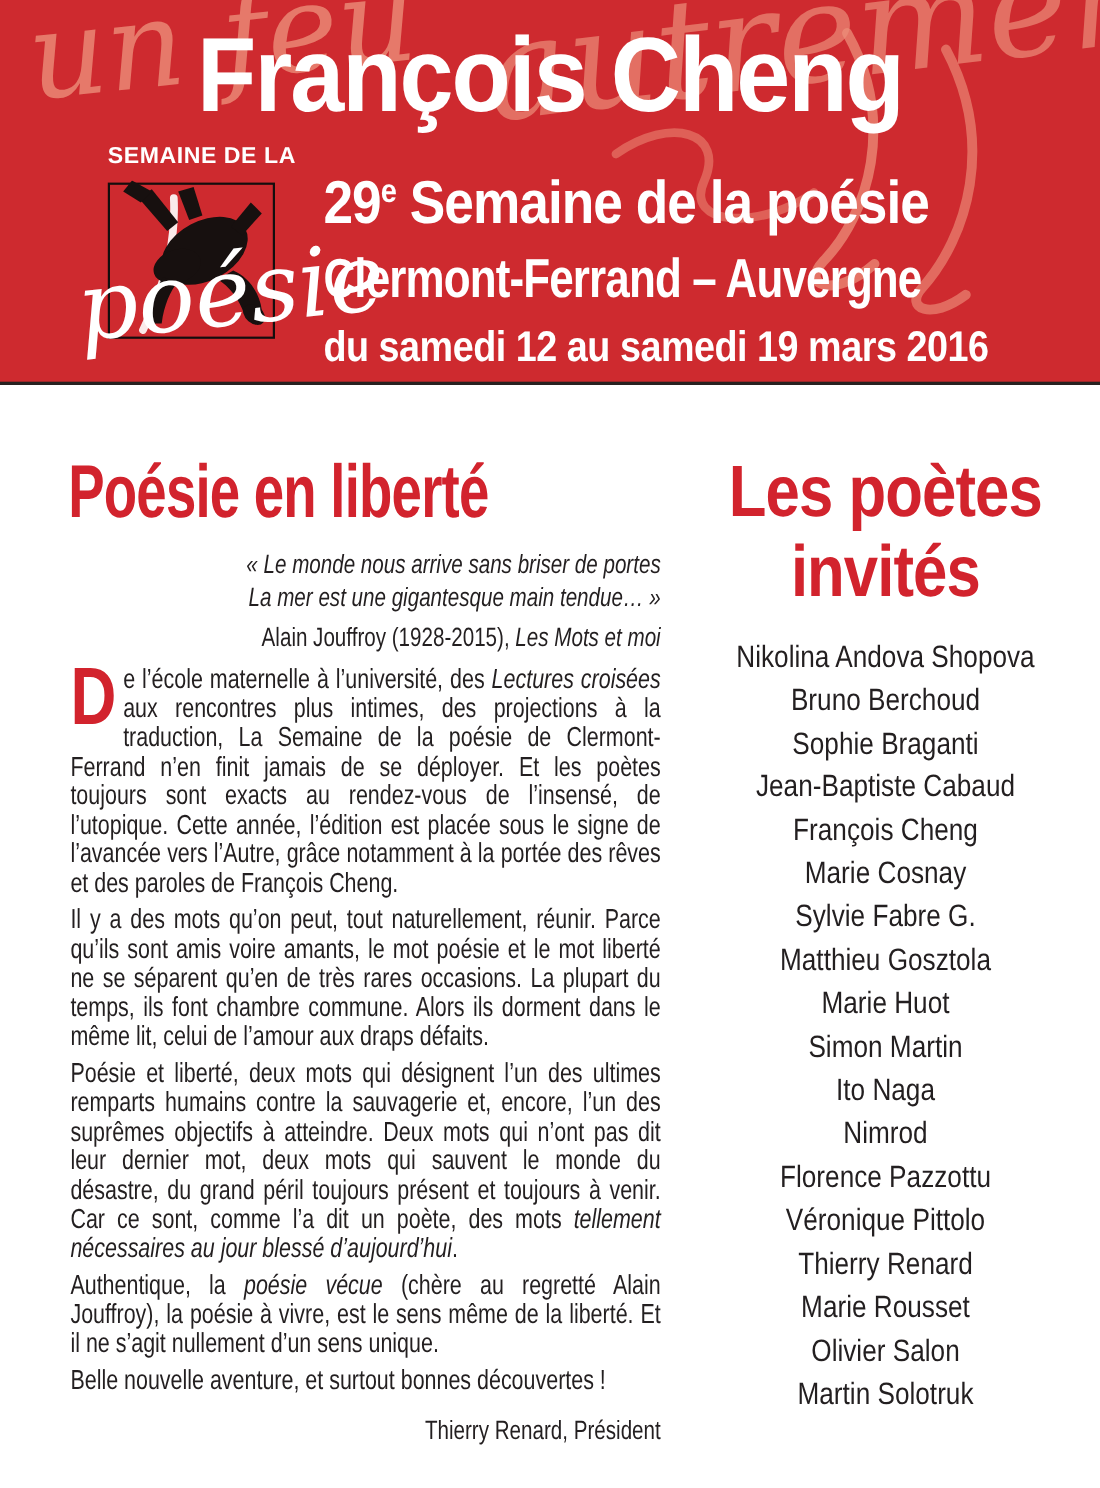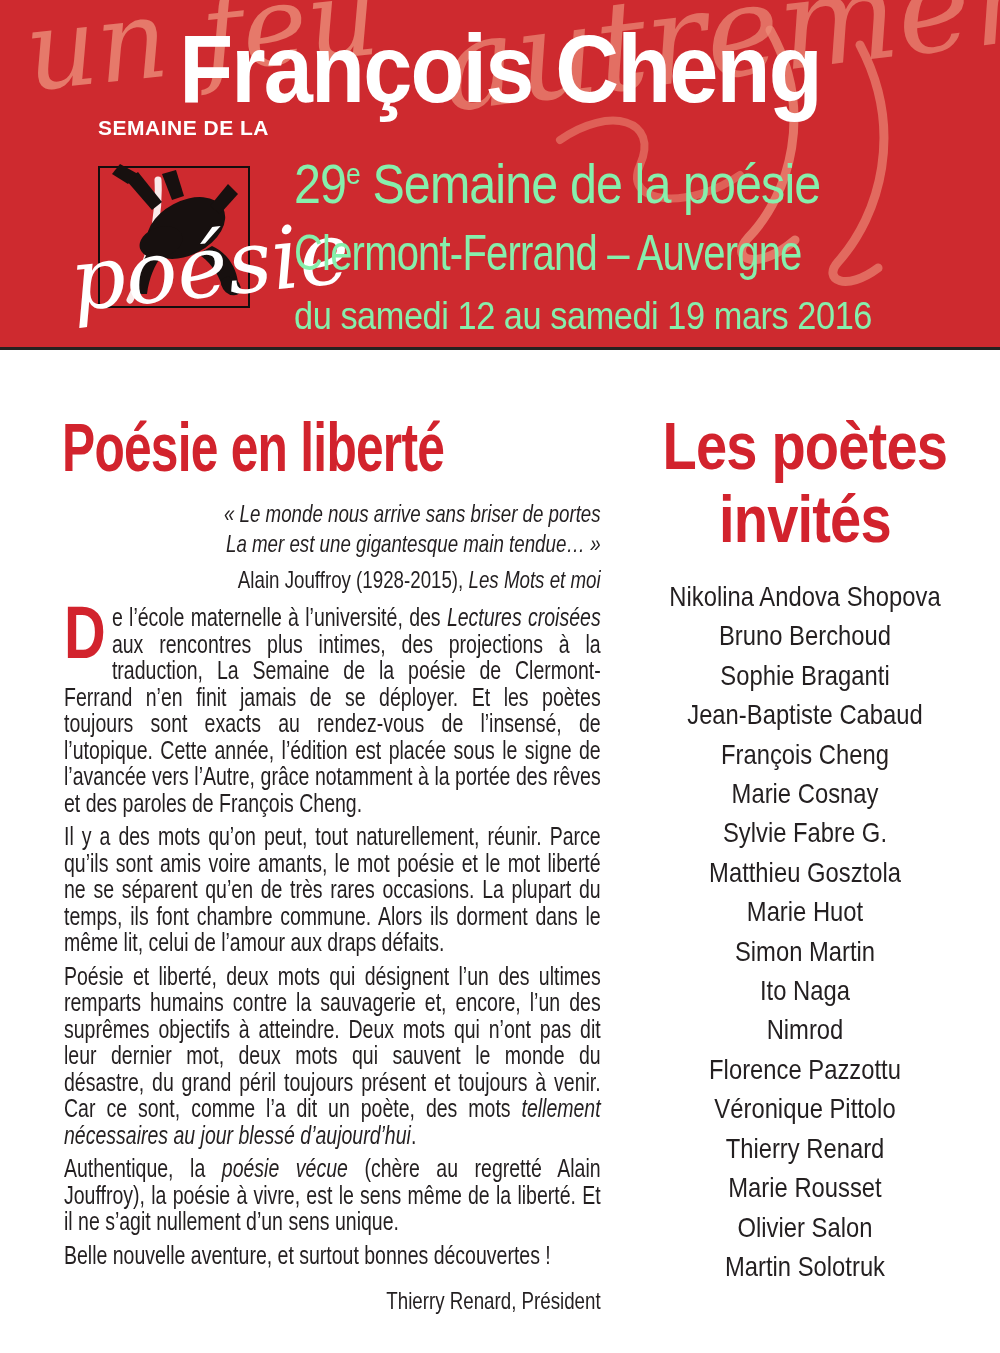--- a/index.html
+++ b/index.html
@@ -32,37 +32,37 @@
 
   .banner-title {
     position:absolute; left:0; top:14px; width:1000px;
     text-align:center;
     font-size:96px; font-weight:700; color:#ffffff;
     letter-spacing:-2px;
     transform:scaleX(.92); transform-origin:center top;
   }
 
   .logo-label {
-    position:absolute; left:98px; top:116px;
+    position:absolute; left:98px; top:130px;
     font-size:21px; font-weight:700; color:#ffffff; letter-spacing:.5px;
   }
   .logo-box {
     position:absolute; left:98px; top:166px; width:152px; height:142px;
     border:2px solid #140d0d;
   }
   .logo-box svg { position:absolute; left:-2px; top:-4px; }
   .logo-script {
     position:absolute; left:66px; top:238px;
     font-family:"DejaVu Serif", serif; font-style:italic;
     font-size:86px; color:#ffffff;
     transform:rotate(-6deg); transform-origin:left top;
     line-height:1;
   }
 
-  .subtitle { position:absolute; left:294px; top:152px; color:#86efac; font-weight:400; }
+  .subtitle { position:absolute; left:294px; top:152px; color:#ffffff; font-weight:700; }
   .subtitle .line1 { font-size:55px; letter-spacing:-1px; transform:scaleX(.88); transform-origin:left top; white-space:nowrap; }
   .subtitle .line1 sup { font-size:30px; vertical-align:super; }
   .subtitle .line2 { margin-top:8px; font-size:50px; letter-spacing:-1px; transform:scaleX(.80); transform-origin:left top; white-space:nowrap; }
   .subtitle .line3 { margin-top:12px; font-size:39px; letter-spacing:-.5px; transform:scaleX(.88); transform-origin:left top; white-space:nowrap; }
 
   
   .article-title {
     position:absolute; left:62px; top:408px;
     font-size:68px; font-weight:700; color:#d2232d;
     letter-spacing:-1px; white-space:nowrap;

